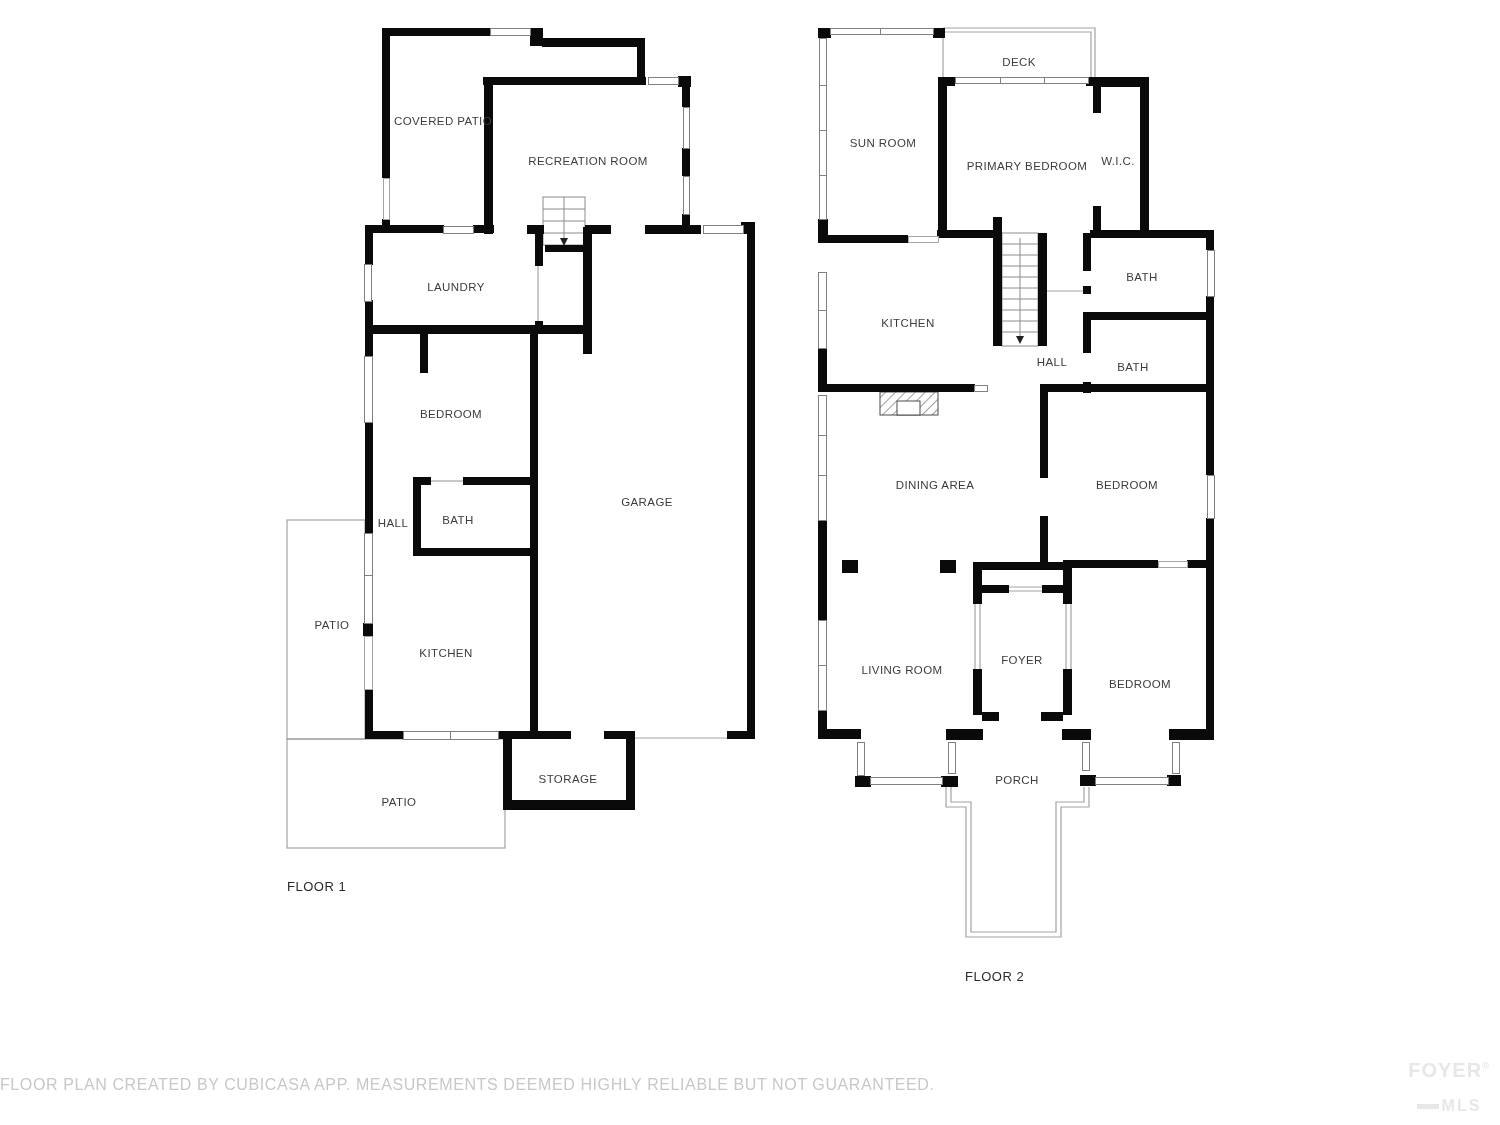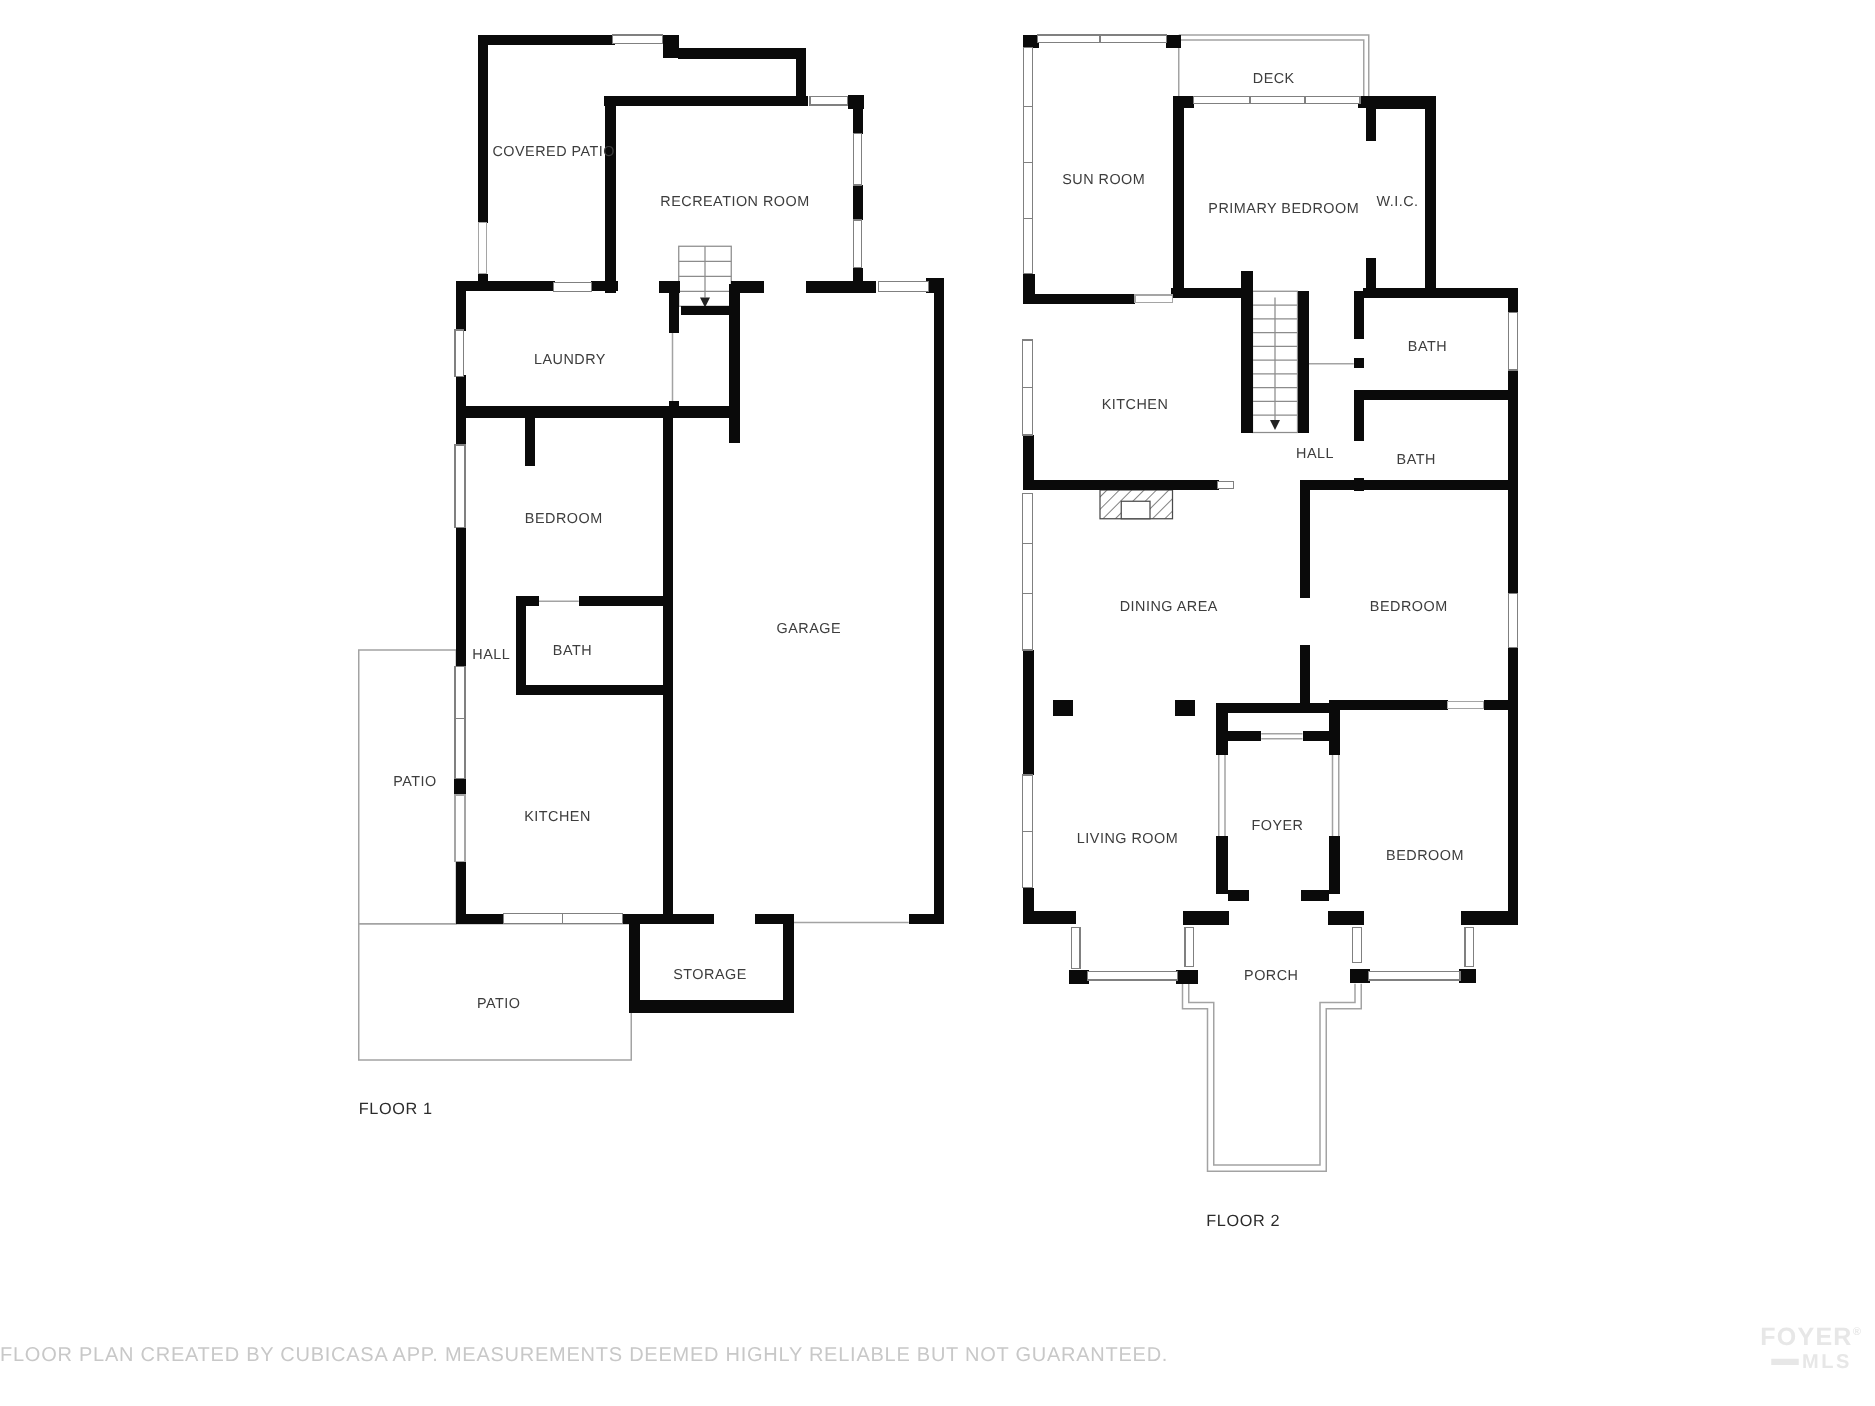--- a/index.html
+++ b/index.html
@@ -7,21 +7,21 @@
         font-family:"Liberation Sans", sans-serif;}
   svg{position:absolute;left:0;top:0;}
   .room-label{font-size:11.5px;fill:#3d3d3d;letter-spacing:0.4px;}
   .floor-title{font-size:13px;fill:#2b2b2b;letter-spacing:0.5px;}
   .footer-note{position:absolute;left:0;right:0;top:1076px;text-align:left;
         font-size:16px;color:#c8c8c8;letter-spacing:0.6px;}
   .mls-logo{position:absolute;right:8px;top:1060px;width:86px;text-align:center;
         color:#e7e7e7;line-height:1.0;user-select:none;}
   .mls-logo .l1{font-size:20px;font-weight:bold;letter-spacing:1px;}
   .mls-logo .reg{font-size:9px;vertical-align:super;}
-  .mls-logo .l2{font-size:16px;font-weight:bold;letter-spacing:2px;margin-top:2px;}
+  .mls-logo .l2{font-size:16px;font-weight:bold;letter-spacing:2px;margin-top:18px;}
   .mls-logo .bar{display:inline-block;width:22px;height:5px;background:#e7e7e7;margin-right:3px;vertical-align:middle;}
 </style>
 </head>
 <body>
 
 <div class="page">
 
 <svg width="1500" height="1125" viewBox="0 0 1500 1125">
   <defs>
     <pattern id="hatch" width="7" height="7" patternTransform="rotate(45)" patternUnits="userSpaceOnUse">

